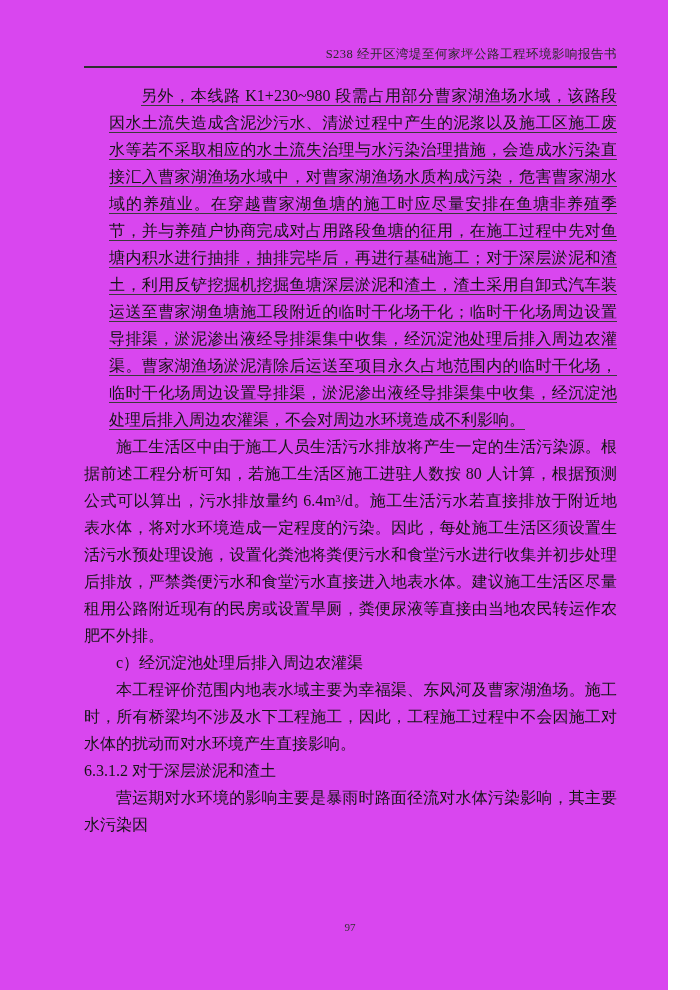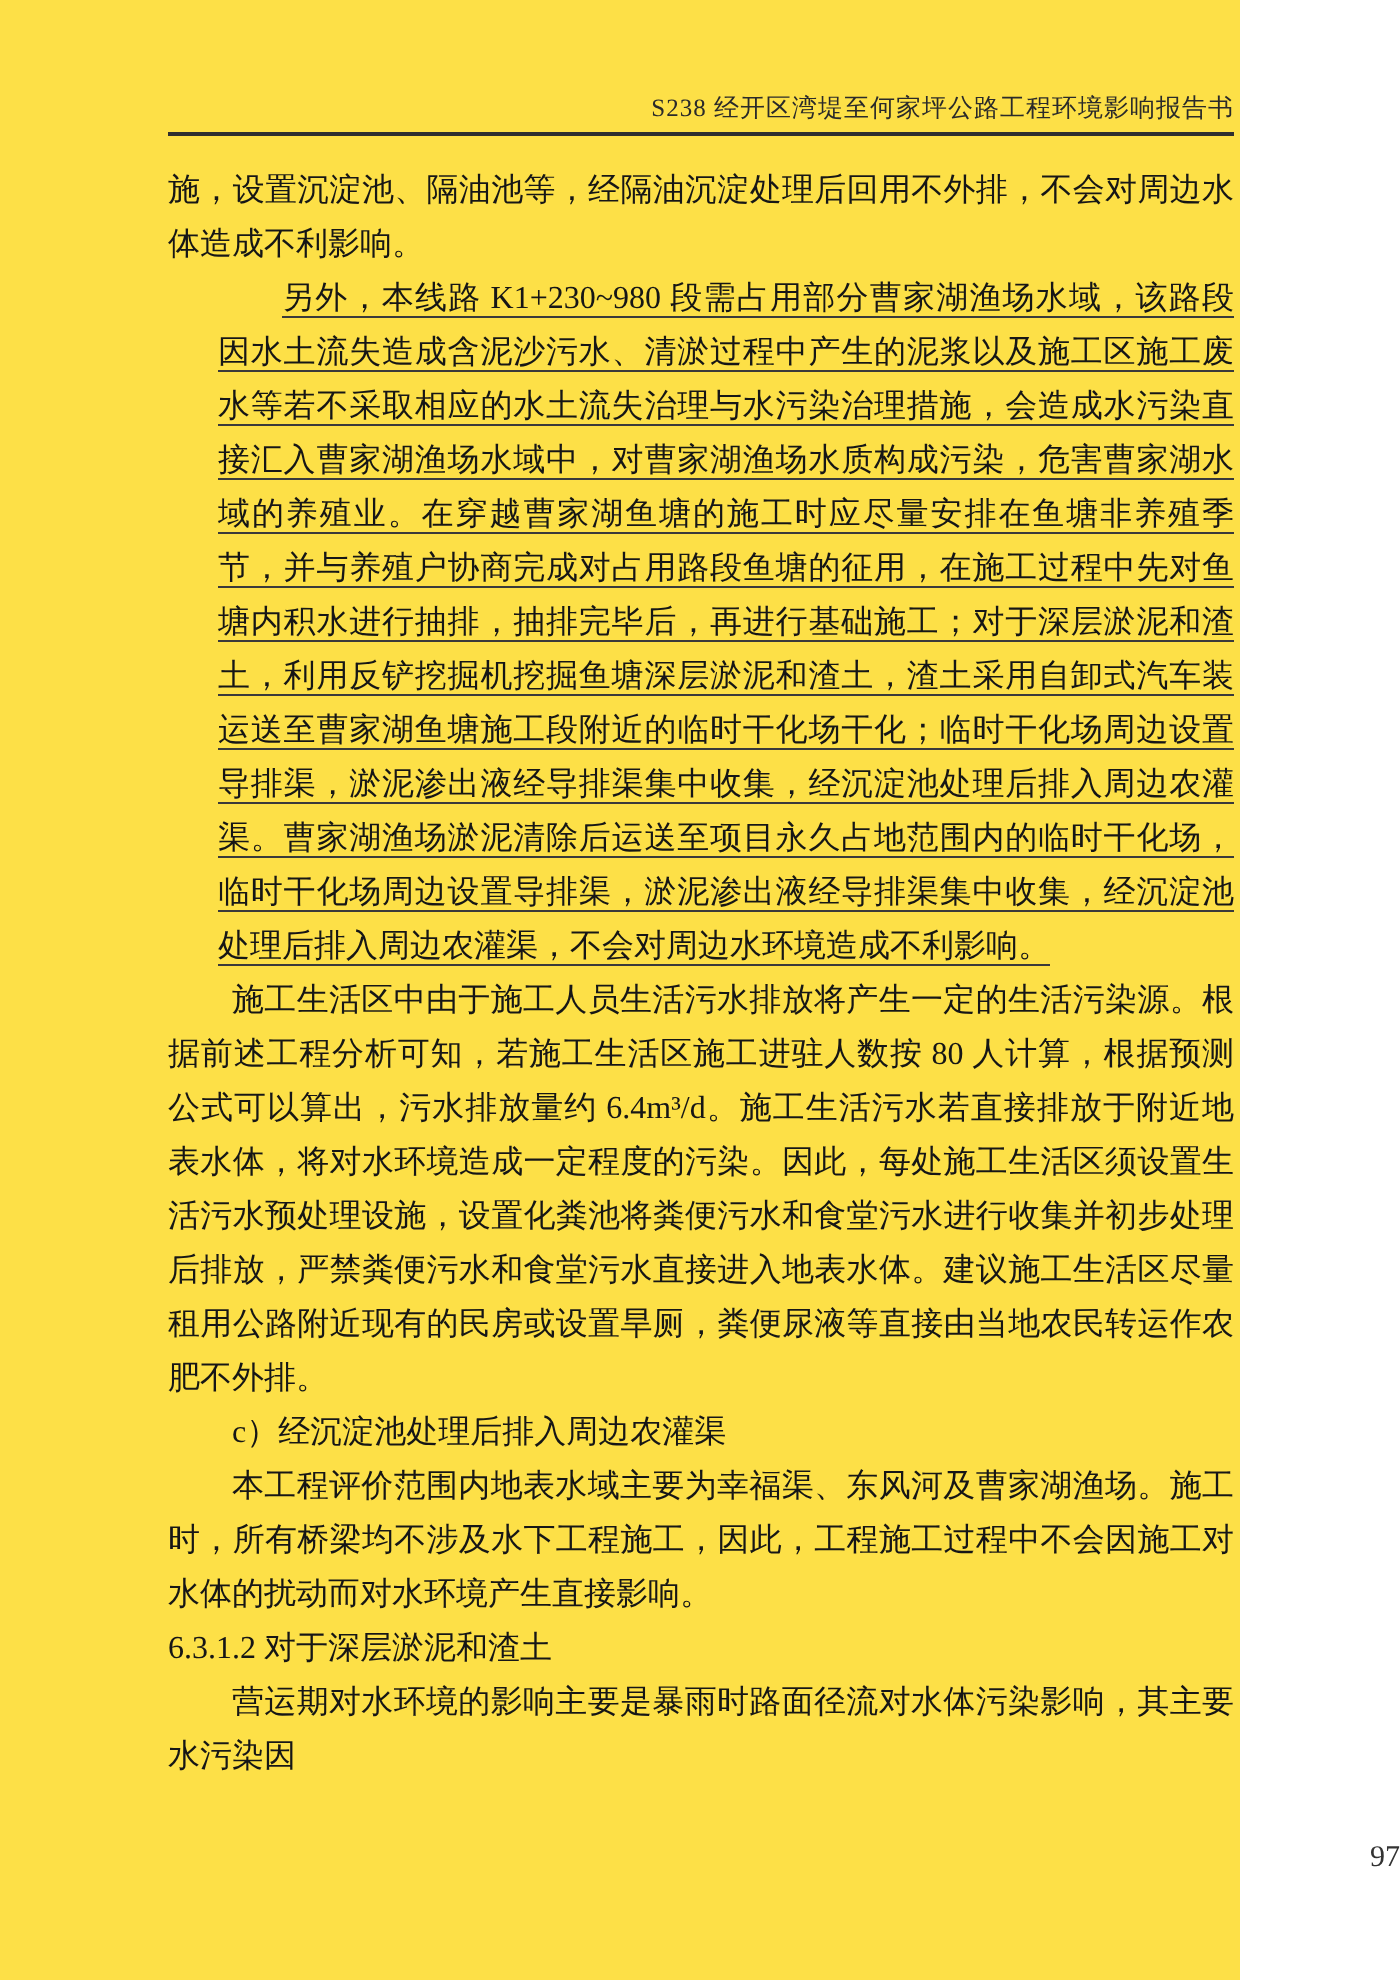--- a/index.html
+++ b/index.html
@@ -5,23 +5,23 @@
   html, body {
     margin: 0;
     padding: 0;
     width: 700px;
     height: 990px;
     background: #ffffff;
     overflow: hidden;
   }
   .page {
     position: relative;
-    width: 620px;
+    width: 668px;
     height: 990px;
-    background: #fde047;
+    background: #d946ef;
     font-family: "Liberation Serif", "DejaVu Serif", serif;
     color: #1c1c1c;
   }
   .running-header {
     position: absolute;
     top: 46px;
     left: 84px;
     width: 533px;
     text-align: right;
     font-size: 12.5px;
@@ -60,36 +60,35 @@
     text-decoration-color: #3a3a3a;
     text-decoration-thickness: 1px;
     text-underline-offset: 4px;
     margin-left: 25px;
   }
   .page-number {
     position: absolute;
     top: 921px;
     left: 0;
     width: 700px;
-    text-align: right;
-    font-size: 15px;
+    text-align: center;
+    font-size: 11px;
     color: #333333;
   }
 </style>
 </head>
 <body>
 
 <div class="page">
 
   <div class="running-header">S238 经开区湾堤至何家坪公路工程环境影响报告书</div>
 
   <div class="header-rule"></div>
 
   <div class="doc-body">
-      <p class="para">施，设置沉淀池、隔油池等，经隔油沉淀处理后回用不外排，不会对周边水体造成不利影响。</p>
       <p class="para indent underline">另外，本线路 K1+230~980 段需占用部分曹家湖渔场水域，该路段因水土流失造成含泥沙污水、清淤过程中产生的泥浆以及施工区施工废水等若不采取相应的水土流失治理与水污染治理措施，会造成水污染直接汇入曹家湖渔场水域中，对曹家湖渔场水质构成污染，危害曹家湖水域的养殖业。在穿越曹家湖鱼塘的施工时应尽量安排在鱼塘非养殖季节，并与养殖户协商完成对占用路段鱼塘的征用，在施工过程中先对鱼塘内积水进行抽排，抽排完毕后，再进行基础施工；对于深层淤泥和渣土，利用反铲挖掘机挖掘鱼塘深层淤泥和渣土，渣土采用自卸式汽车装运送至曹家湖鱼塘施工段附近的临时干化场干化；临时干化场周边设置导排渠，淤泥渗出液经导排渠集中收集，经沉淀池处理后排入周边农灌渠。曹家湖渔场淤泥清除后运送至项目永久占地范围内的临时干化场，临时干化场周边设置导排渠，淤泥渗出液经导排渠集中收集，经沉淀池处理后排入周边农灌渠，不会对周边水环境造成不利影响。</p>
       <p class="para indent">施工生活区中由于施工人员生活污水排放将产生一定的生活污染源。根据前述工程分析可知，若施工生活区施工进驻人数按 80 人计算，根据预测公式可以算出，污水排放量约 6.4m³/d。施工生活污水若直接排放于附近地表水体，将对水环境造成一定程度的污染。因此，每处施工生活区须设置生活污水预处理设施，设置化粪池将粪便污水和食堂污水进行收集并初步处理后排放，严禁粪便污水和食堂污水直接进入地表水体。建议施工生活区尽量租用公路附近现有的民房或设置旱厕，粪便尿液等直接由当地农民转运作农肥不外排。</p>
       <p class="para indent">c）经沉淀池处理后排入周边农灌渠</p>
       <p class="para indent">本工程评价范围内地表水域主要为幸福渠、东风河及曹家湖渔场。施工时，所有桥梁均不涉及水下工程施工，因此，工程施工过程中不会因施工对水体的扰动而对水环境产生直接影响。</p>
       <p class="para">6.3.1.2 对于深层淤泥和渣土</p>
       <p class="para indent">营运期对水环境的影响主要是暴雨时路面径流对水体污染影响，其主要水污染因</p>
     </div>
 
   <div class="page-number">97</div>
 

